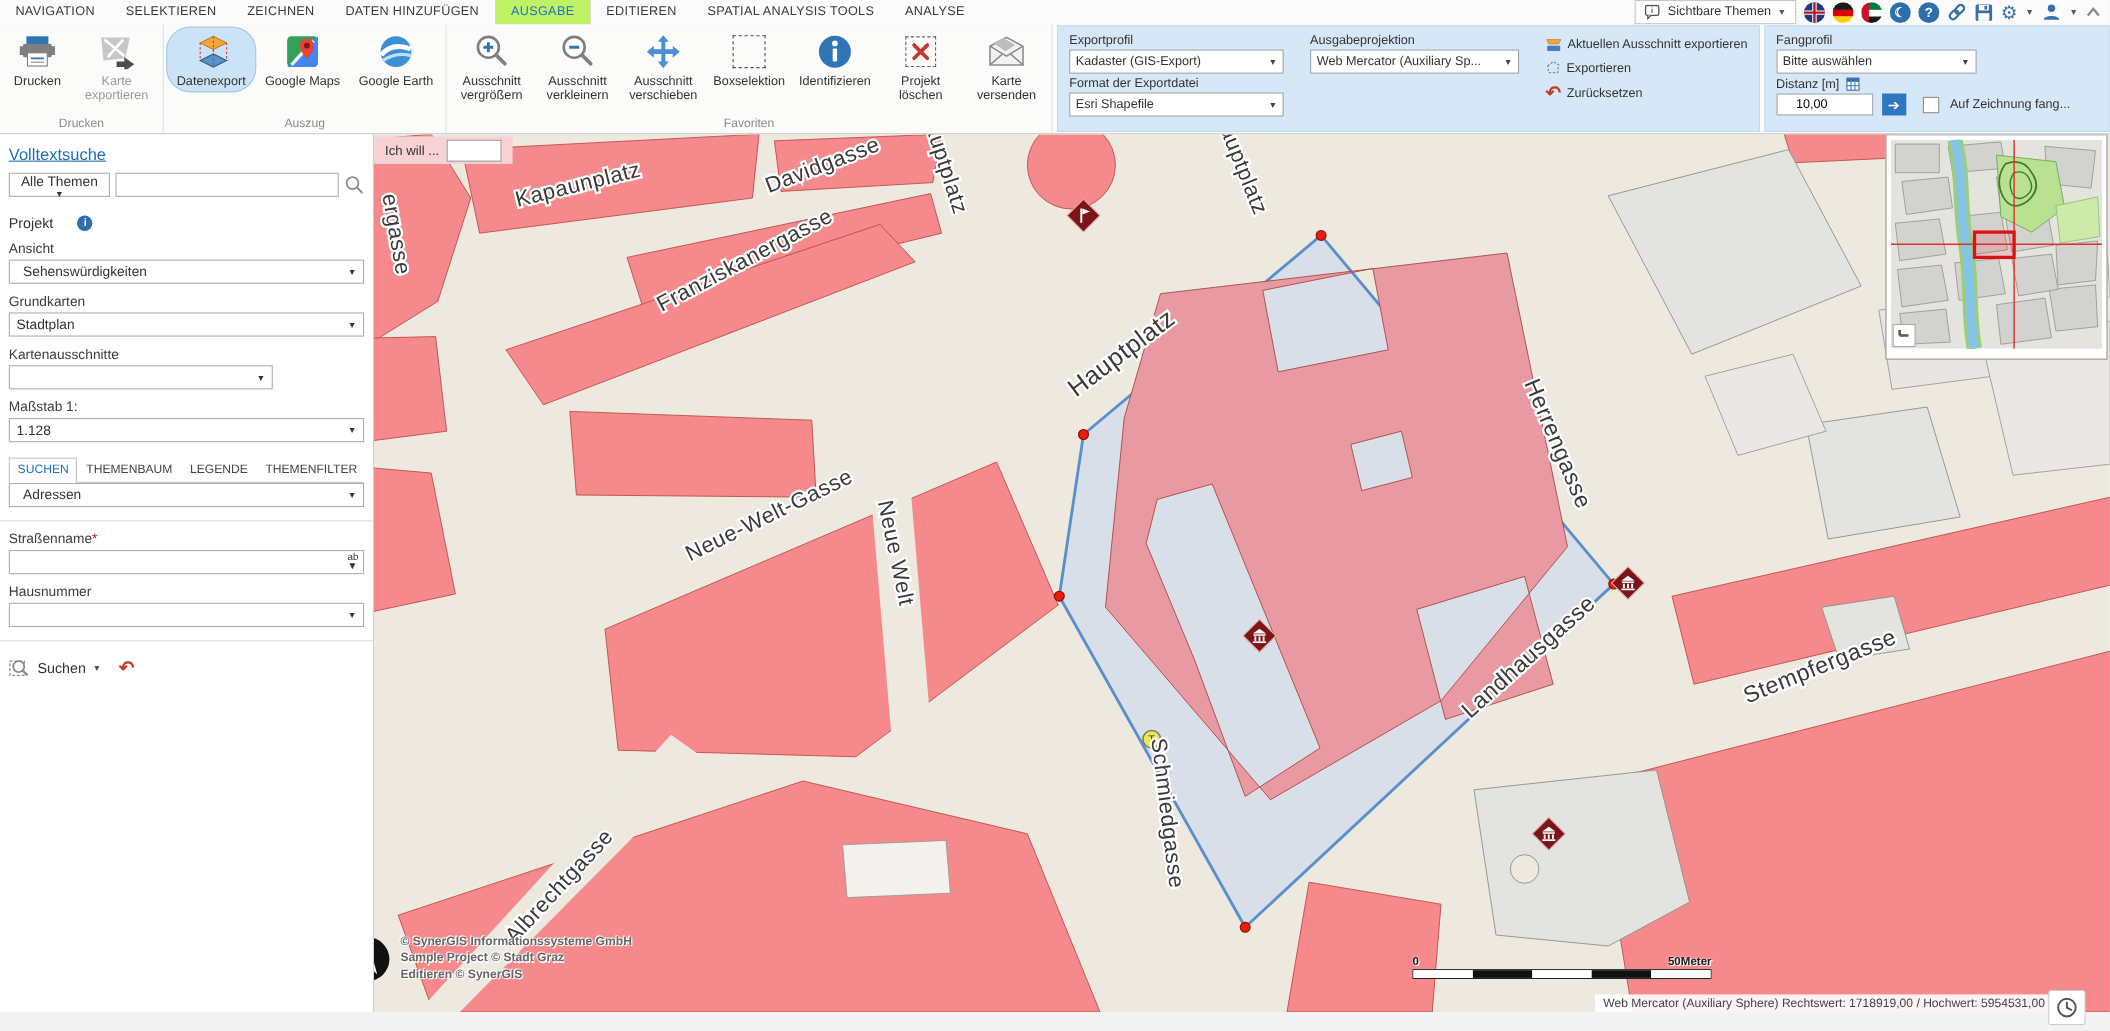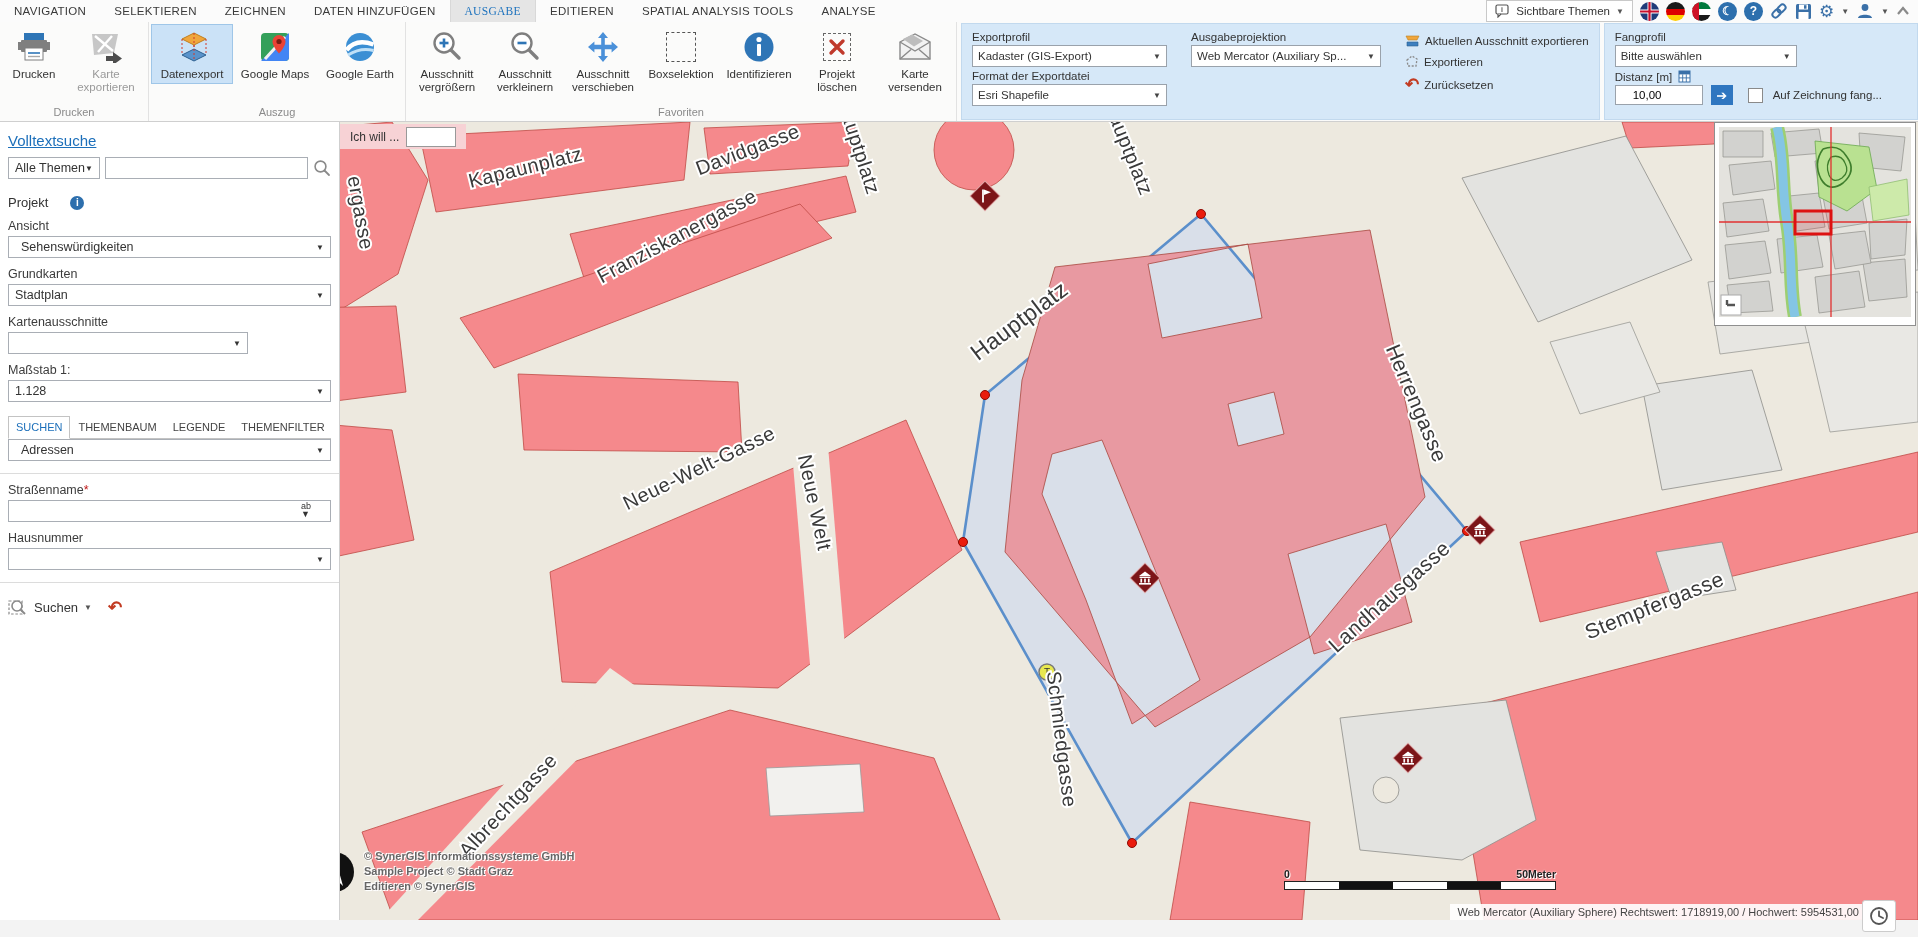--- a/index.html
+++ b/index.html
@@ -2,21 +2,21 @@
 <html><head>
 <meta charset="utf-8">
 <style>
   html,body{margin:0;padding:0;}
   body{width:1918px;height:937px;position:relative;overflow:hidden;
        font-family:"Liberation Sans",sans-serif;background:#f3f3f3;color:#333;}
   
   .menubar{position:absolute;top:0;left:0;right:0;height:22px;background:#fbfbfb;
            display:flex;align-items:center;font-size:11.5px;z-index:30;}
   .mtab{padding:0 14px;line-height:22px;height:22px;color:#3a3a3a;letter-spacing:.3px;cursor:pointer;}
-  .mtab.active{color:#1e73be;background:#e5e5e5;border-left:1px solid #d8d8d8;border-right:1px solid #d8d8d8;font-family:Liberation Serif, serif;}
+  .mtab.active{color:#1e73be;background:#bef264;border-left:1px solid #d8d8d8;border-right:1px solid #d8d8d8;}
   .menubar-right{margin-left:auto;display:flex;align-items:center;gap:7px;padding-right:8px;}
   .themes-btn{display:flex;align-items:center;gap:6px;background:#fff;border:1px solid #c9c9c9;
               height:20px;padding:0 8px;font-size:11.5px;cursor:pointer;}
   .cicon{width:19px;height:19px;border-radius:50%;overflow:hidden;position:relative;flex:0 0 auto;
          display:flex;align-items:center;justify-content:center;cursor:pointer;}
   .stripe{position:absolute;left:0;right:0;}
   .blue-c{background:#2d6fad;color:#fff;font-size:12px;font-weight:bold;}
   .caret{font-size:8px;color:#555;}
   .toolglyph{color:#3a70a8;font-size:16px;line-height:1;cursor:pointer;}
   
@@ -192,21 +192,21 @@
             </svg>
           </span>
         <span>Karte exportieren</span>
       </div>
     </div>
     <div class="glabel">Drucken</div>
   </div>
 
   <div class="rgroup">
     <div class="rbtns">
-      <div class="rbtn active" style="width:76px;">
+      <div class="rbtn active" style="width:76px;border-radius:22px;">
         <span class="ric">
           <svg width="38" height="34" viewBox="0 0 38 34">
               <path d="M9,9 L21,3 L33,9 L21,15 Z" fill="#f0a63c" stroke="#c07f1f"></path>
           <path d="M9,25 L21,19 L33,25 L21,31 Z" fill="#3d7fbf" fill-opacity=".8" stroke="#2e5f8f"></path>
           <g stroke="#d03a2a" stroke-dasharray="2,2">
                 <line x1="9" y1="9" x2="9" y2="25"></line>
                 <line x1="21" y1="15" x2="21" y2="31"></line>
           <line x1="33" y1="9" x2="33" y2="25"></line>
                 <line x1="21" y1="3" x2="21" y2="19"></line>
               </g>
@@ -373,21 +373,21 @@
       <span class="gobtn">➔</span>
       <span class="chk"></span>
       <span>Auf Zeichnung fang...</span>
     </div>
   </div>
 </div>
 
 <div class="sidebar">
   <div class="sb-title">Volltextsuche</div>
   <div class="row">
-    <div class="sel" style="width:92px;">
+    <div class="sel" style="width:92px;flex-direction:column;">
       <span>Alle Themen</span>
         <span class="arr">▼</span>
     </div>
     <input class="inp" style="flex: 1 1 0%;" placeholder="">
     <svg width="18" height="18" viewBox="0 0 18 18">
       <circle cx="7.5" cy="7.5" r="5.4" fill="none" stroke="#8a8a8a" stroke-width="1.6"></circle>
       <line x1="11.5" y1="11.5" x2="16" y2="16" stroke="#8a8a8a" stroke-width="1.8" stroke-linecap="round"></line>
       </svg>
   </div>
   <div class="row" style="margin-top:16px;gap:22px;">
@@ -421,21 +421,21 @@
     <span class="sbtab">THEMENFILTER</span>
   </div>
   <div class="sel" style="">
     <span style="padding-left:6px;">Adressen</span>
       <span class="arr">▼</span>
   </div>
   <div class="hr"></div>
   <div class="sb-label"><span>Straßenname</span><span class="req">*</span></div>
   <div class="row" style="position:relative;">
     <input class="inp" style="width: 100%;">
-    <span style="position:absolute;right:20px;top:2px;font-size:9px;line-height:.9;text-align:left;color:#333;">ab<br>▼</span>
+    <span style="position:absolute;right:5px;top:2px;font-size:9px;line-height:.9;text-align:left;color:#333;">ab<br>▼</span>
   </div>
   <div class="sb-label">Hausnummer</div>
   <div class="sel">
     <span></span>
       <span class="arr">▼</span>
   </div>
   <div class="hr"></div>
   <div class="suchenbtn">
     <svg width="20" height="20" viewBox="0 0 20 20">
       <rect x="1" y="4" width="13" height="13" fill="none" stroke="#888" stroke-width="1.2" stroke-dasharray="2.5,1.8"></rect>

